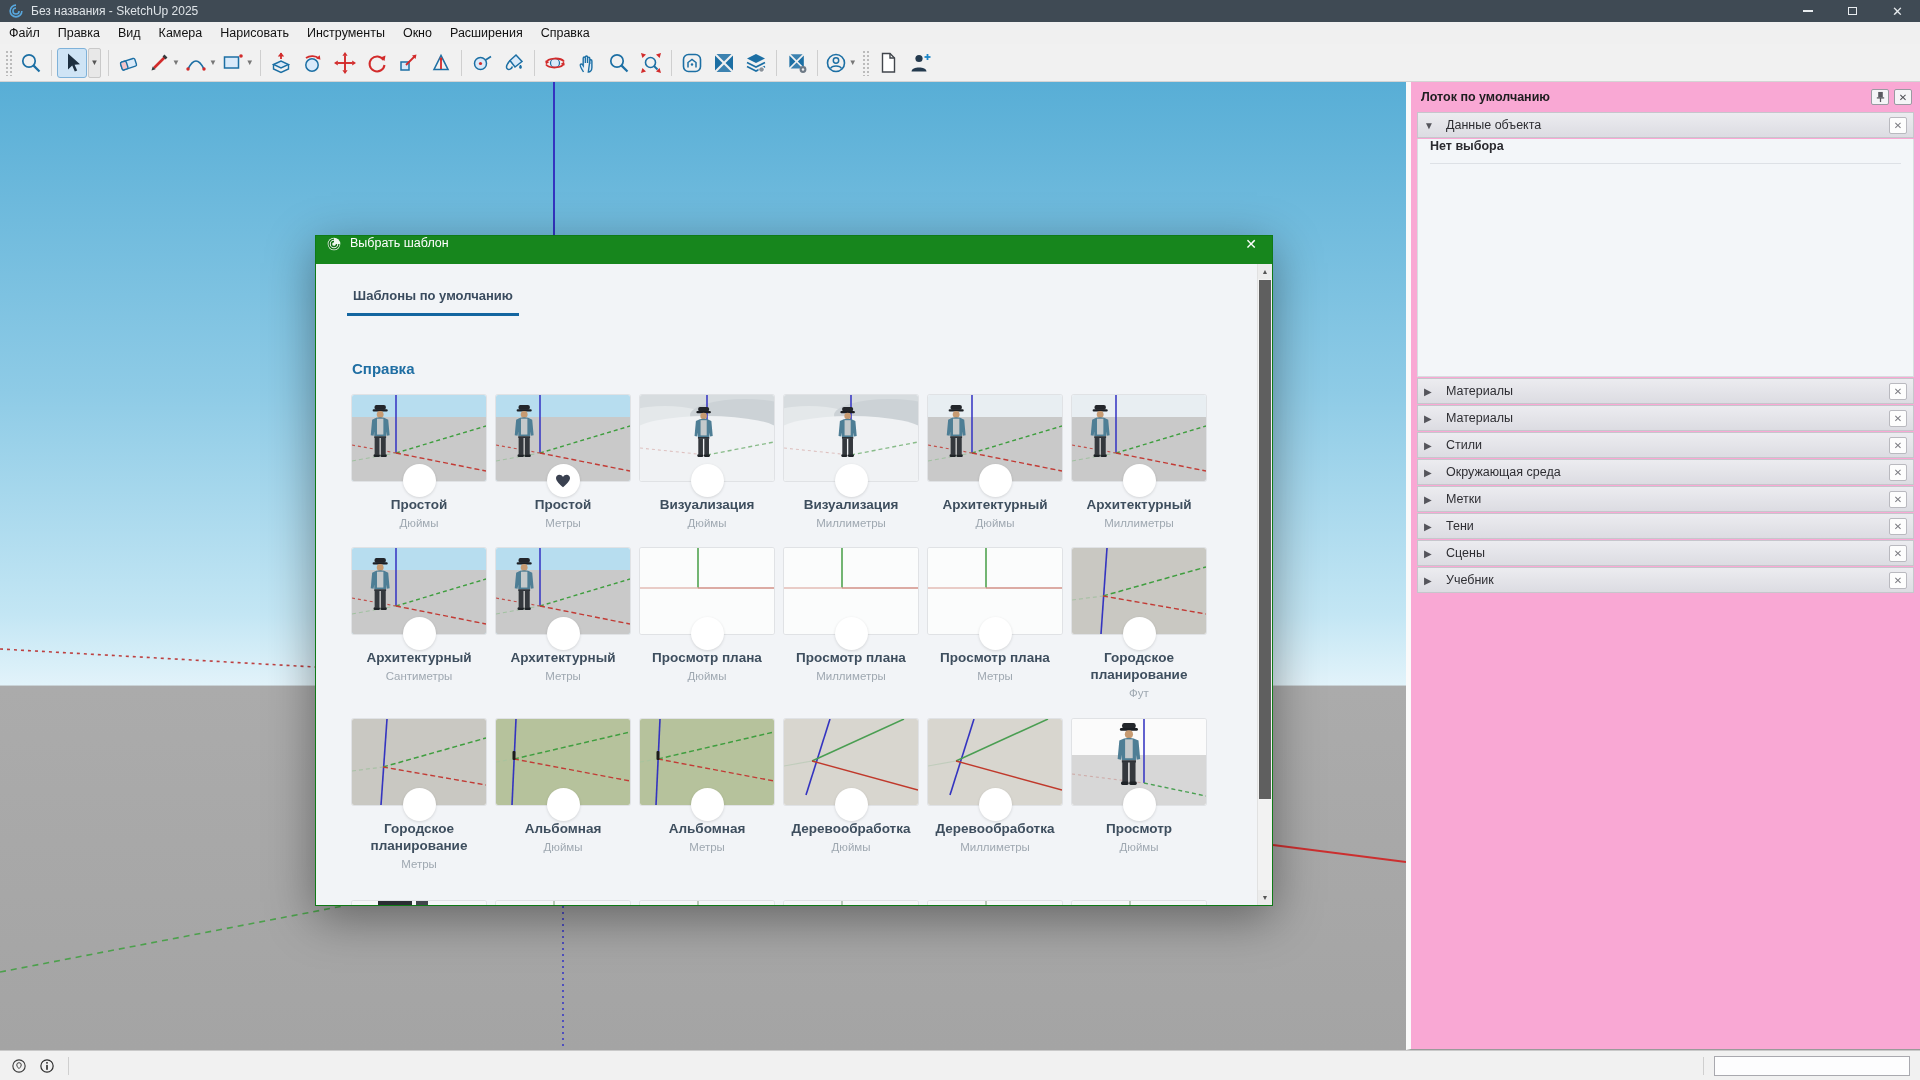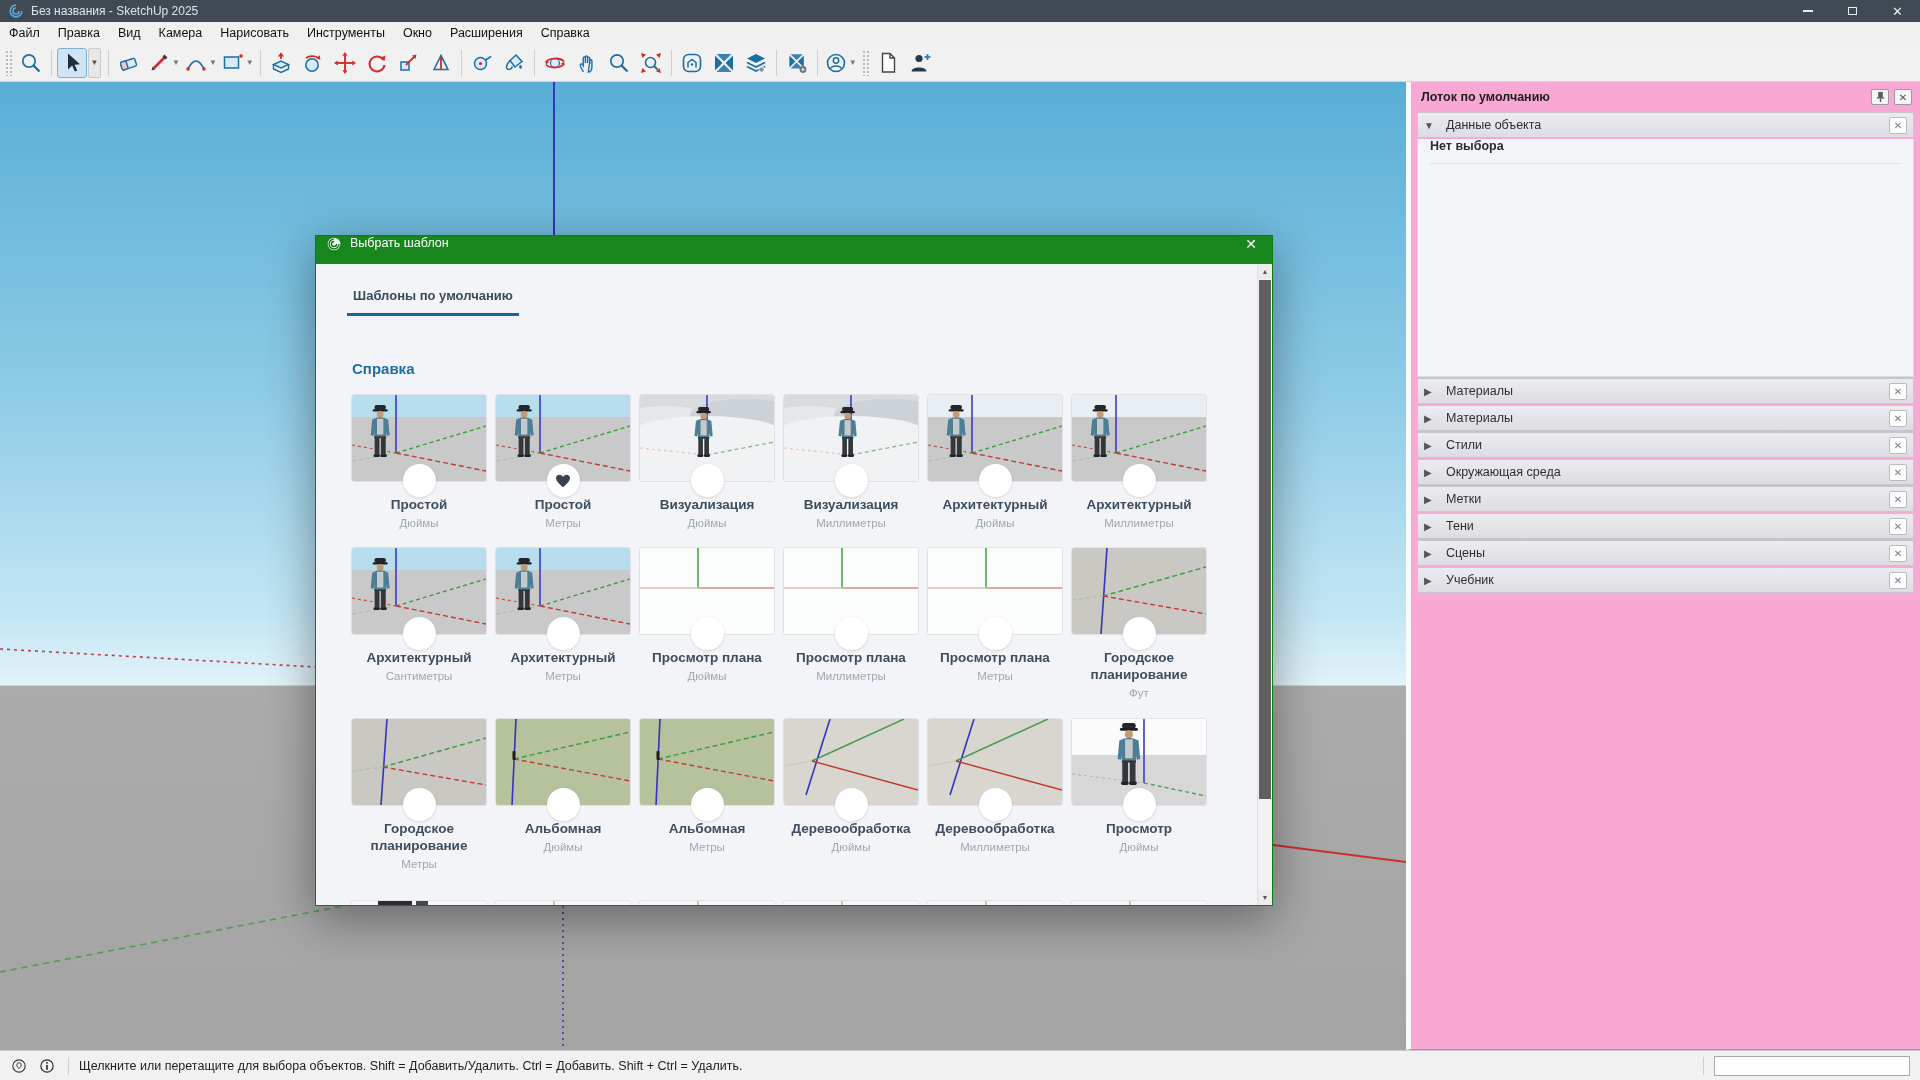--- a/index.html
+++ b/index.html
@@ -822,18 +822,17 @@
     <svg class="status-icon" viewBox="0 0 24 24">
       <circle cx="12" cy="12" r="8.2" stroke="#3a3a3a" stroke-width="1.5" fill="none"></circle>
       <path d="M12 7.6 a3 3 0 0 1 3 3 c0 2.2-3 5-3 5 s-3-2.8-3-5 a3 3 0 0 1 3-3z" fill="none" stroke="#3a3a3a" stroke-width="1.3"></path>
     </svg>
     <svg class="status-icon" viewBox="0 0 24 24">
       <circle cx="12" cy="12" r="8.2" stroke="#2d2d2d" stroke-width="1.6" fill="none"></circle>
       <circle cx="12" cy="7.8" r="1.3" fill="#2d2d2d"></circle>
       <rect x="10.9" y="10.3" width="2.2" height="7" rx="1" fill="#2d2d2d"></rect>
     </svg>
     <div class="status-sep"></div>
-    <span>Щелкните или перетащите для выбора объектов. Shift = Добавить/Удалить. Ctrl = Добавить. Shift + Ctrl = Удалить.</span>
     <div id="status-right-sep"></div>
     <input id="measure-box" value="" style="">
   </div>
 
 </div>
 
 </body></html>

